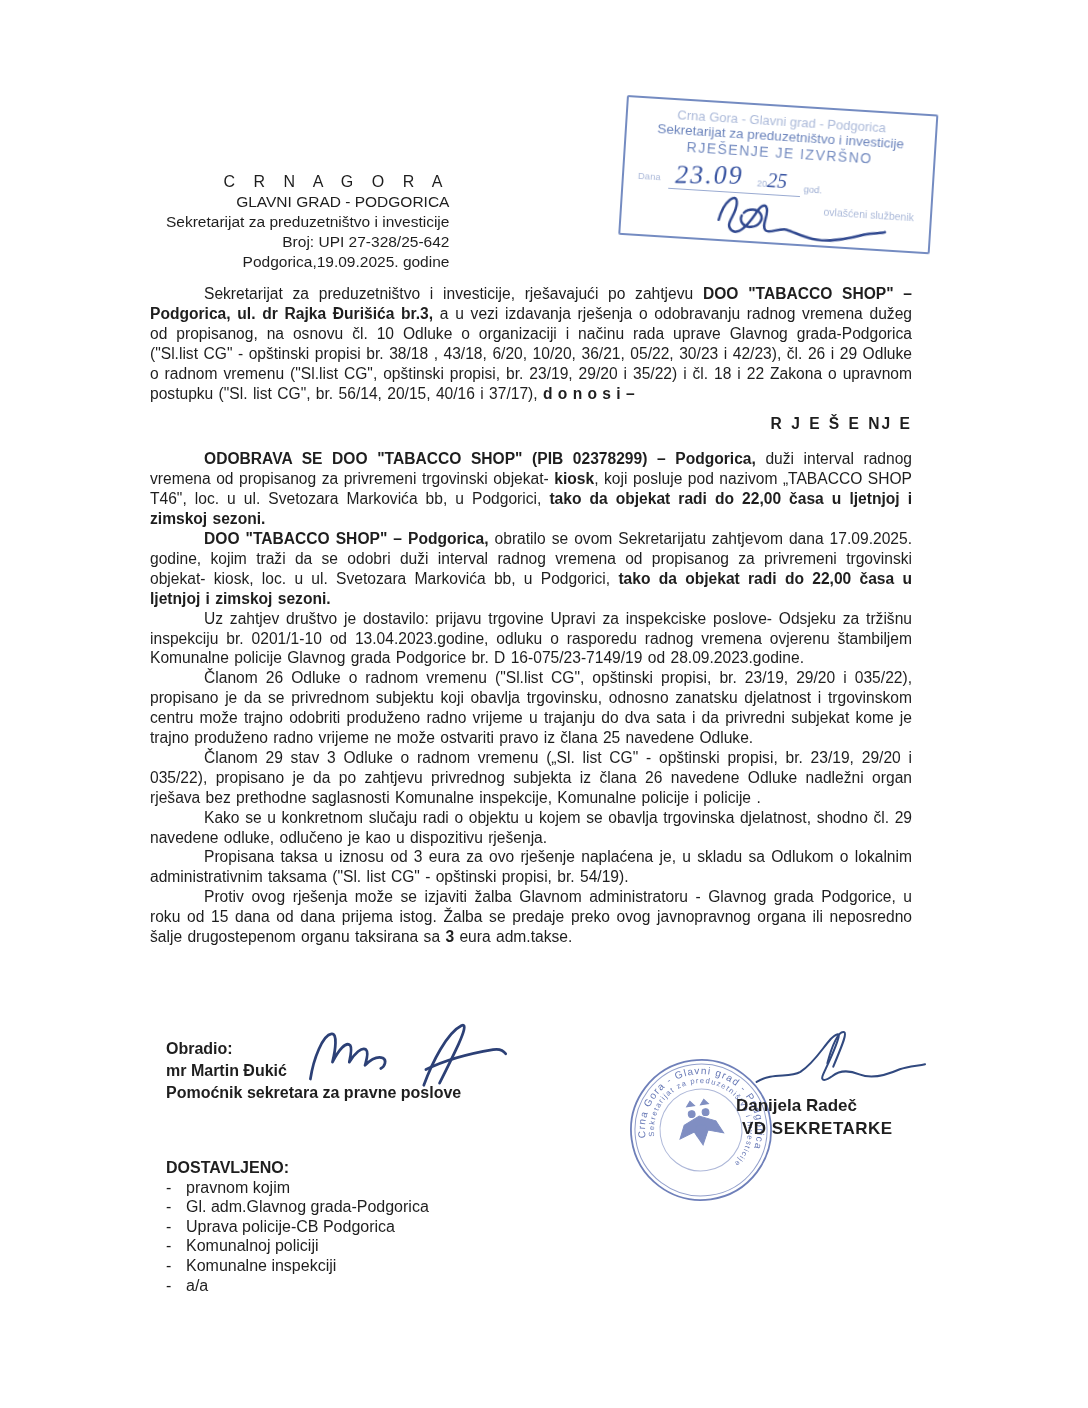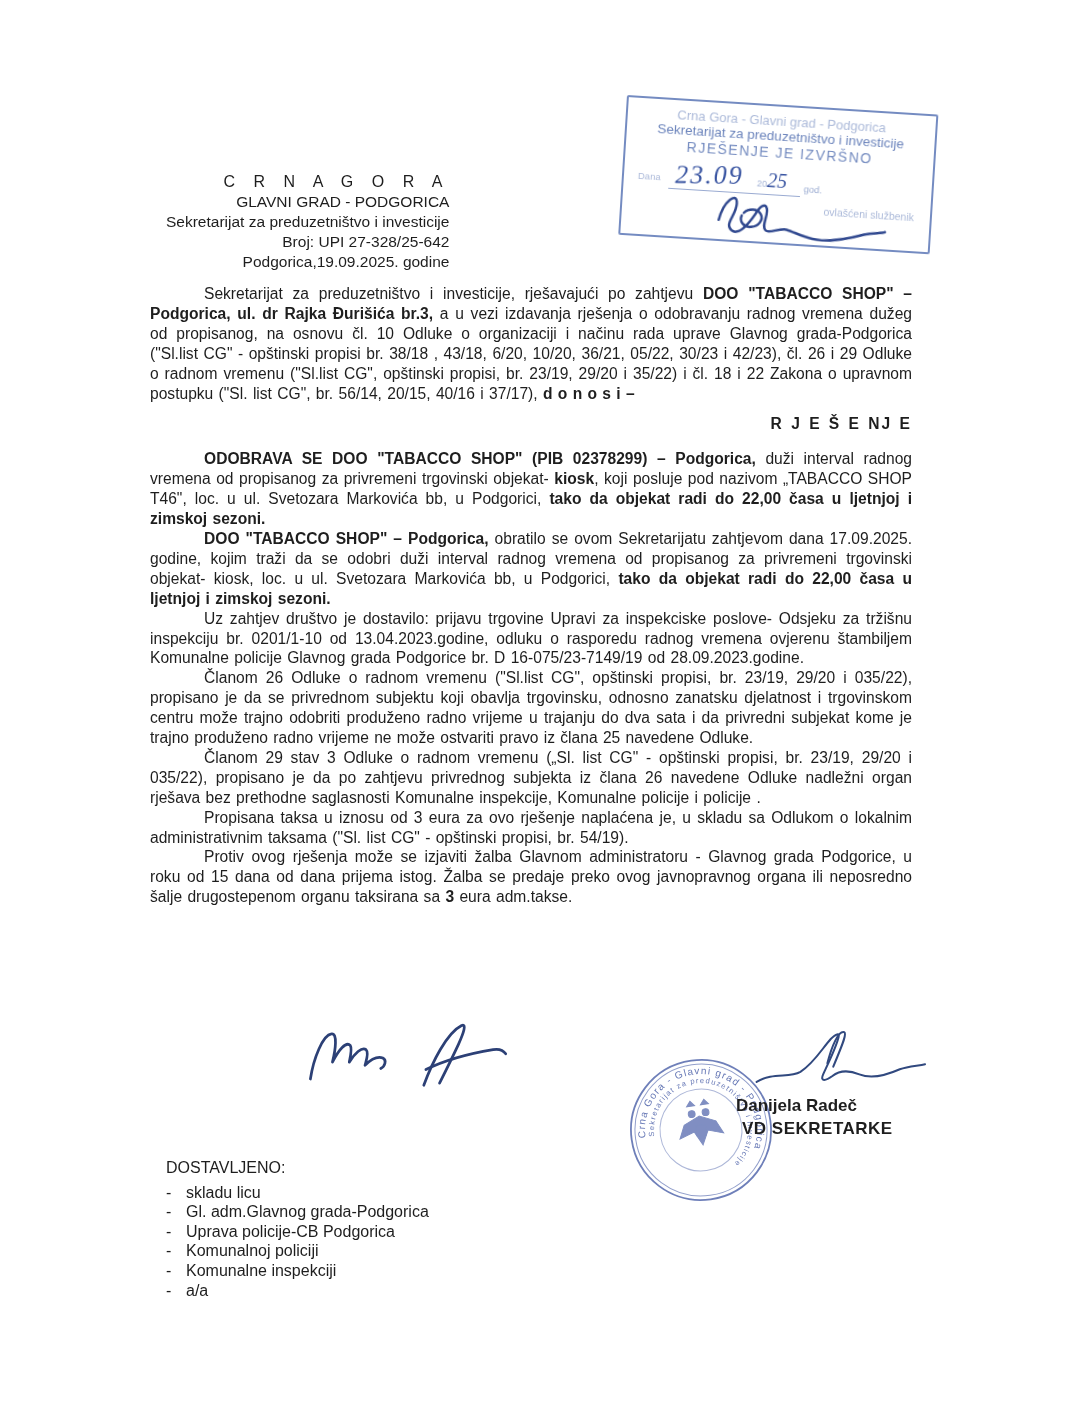--- a/index.html
+++ b/index.html
@@ -46,21 +46,21 @@
   .round-stamp { position:absolute; left:627px; top:1056px; filter:blur(.25px); }
   .rs-c { fill:none; stroke:#4a5fa8; }
   .rs-text { fill:#4a5fa8; letter-spacing:1.2px; opacity:.85; }
   .rs-emblem { fill:#4a5fa8; stroke:#4a5fa8; opacity:.7; }
   .sig-right-svg { position:absolute; left:740px; top:1028px; overflow:visible; }
   .sig-right-svg .scribble { stroke:#31497f; stroke-width:2.4; }
   .sign-right { position:absolute; left:736px; top:1094px; font-size:17px; font-weight:bold; line-height:23px; }
   .sr-title { margin-left:6px; letter-spacing:.5px; }
   
   .distribution { position:absolute; left:166px; top:1158px; font-size:16px; line-height:19.6px; }
-  .dist-title { font-weight:normal; margin-bottom:5px; }
+  .dist-title { font-weight:bold; }
   .dist-item { display:flex; }
   .dash { width:20px; }
 </style>
 </head>
 <body>
 
 <div class="page">
 
   <div class="letterhead">
     <div class="hdr-country">C R N A   G O R A</div>
@@ -87,24 +87,30 @@
   </div>
 
   <div class="body-col">
       <div class="doc-para"><span>Sekretarijat za preduzetništvo i investicije, rješavajući po zahtjevu </span><span class="b">DOO "TABACCO SHOP" – Podgorica, ul. dr Rajka Đurišića br.3,</span><span> a u vezi izdavanja rješenja o odobravanju radnog vremena dužeg od propisanog, na osnovu čl. 10 Odluke o organizaciji i načinu rada uprave Glavnog grada-Podgorica ("Sl.list CG" - opštinski propisi br. 38/18 , 43/18, 6/20, 10/20, 36/21, 05/22, 30/23 i 42/23), čl. 26 i 29 Odluke o radnom vremenu ("Sl.list CG", opštinski propisi, br. 23/19, 29/20 i 35/22) i čl. 18 i 22  Zakona o upravnom  postupku ("Sl. list CG", br. 56/14, 20/15, 40/16 i 37/17), </span><span class="b">d o n o s i –</span></div>
       <div class="doc-heading">R J E Š E NJ E</div>
       <div class="doc-para"><span class="b">ODOBRAVA SE DOO "TABACCO SHOP" (PIB 02378299) – Podgorica,</span><span> duži interval radnog vremena od propisanog za privremeni trgovinski objekat- </span><span class="b">kiosk</span><span>, koji posluje pod nazivom „TABACCO SHOP T46", loc. u ul. Svetozara Markovića bb, u Podgorici, </span><span class="b">tako da objekat radi do 22,00 časa u ljetnjoj i zimskoj sezoni.</span></div>
       <div class="doc-para"><span class="b">DOO "TABACCO SHOP" – Podgorica,</span><span> obratilo se ovom Sekretarijatu zahtjevom dana 17.09.2025. godine, kojim traži da se odobri duži interval radnog vremena od propisanog za privremeni trgovinski objekat- kiosk, loc. u ul. Svetozara Markovića bb, u Podgorici, </span><span class="b">tako da objekat radi do 22,00 časa u ljetnjoj i zimskoj sezoni.</span></div>
       <div class="doc-para"><span>Uz zahtjev društvo je dostavilo: prijavu trgovine Upravi za inspekciske poslove- Odsjeku za tržišnu inspekciju  br. 0201/1-10 od 13.04.2023.godine, odluku o rasporedu radnog vremena ovjerenu štambiljem Komunalne policije Glavnog grada Podgorice br. D 16-075/23-7149/19 od 28.09.2023.godine.</span></div>
       <div class="doc-para"><span>Članom 26 Odluke o radnom vremenu ("Sl.list CG", opštinski propisi, br. 23/19, 29/20 i 035/22), propisano je da se privrednom subjektu  koji obavlja  trgovinsku,  odnosno zanatsku  djelatnost  i trgovinskom centru može trajno odobriti produženo radno vrijeme u  trajanju  do  dva  sata i  da  privredni subjekat  kome je trajno produženo radno vrijeme ne može ostvariti pravo iz člana  25 navedene  Odluke.</span></div>
       <div class="doc-para"><span>Članom 29 stav 3 Odluke o radnom vremenu („Sl. list CG" - opštinski propisi, br. 23/19, 29/20 i 035/22), propisano je da po zahtjevu privrednog subjekta iz  člana  26  navedene  Odluke  nadležni organ rješava bez  prethodne  saglasnosti  Komunalne  inspekcije, Komunalne policije i   policije .</span></div>
+      <div class="doc-para"><span>Kako se u  konkretnom slučaju radi o objektu u kojem se obavlja  trgovinska  djelatnost, shodno čl. 29 navedene odluke,  odlučeno je  kao u dispozitivu rješenja.</span></div>
       <div class="doc-para"><span>Propisana  taksa u iznosu od 3 eura za ovo rješenje naplaćena je, u skladu sa Odlukom o lokalnim administrativnim taksama ("Sl. list CG" - opštinski propisi, br. 54/19).</span></div>
       <div class="doc-para"><span>Protiv ovog rješenja može se izjaviti žalba Glavnom administratoru - Glavnog grada Podgorice, u roku od 15 dana od dana prijema istog. Žalba se predaje preko ovog javnopravnog organa ili neposredno šalje drugostepenom organu taksirana sa </span><span class="b">3</span><span> eura adm.takse.</span></div>
     </div>
 
+  <div class="sign-left">
+    <div>Obradio:</div>
+    <div>mr Martin Đukić</div>
+    <div>Pomoćnik sekretara za pravne poslove</div>
+  </div>
   <svg class="sig-left-svg" width="210" height="80" viewBox="0 0 200 76">
     <path class="scribble" d="M8,58 C11,38 20,16 28,15 C34,14 32,30 29,42 C35,30 42,22 46,26 C48,29 46,37 45,42 C50,34 57,27 61,30 C64,33 61,41 60,45 C65,40 71,36 77,38 C81,40 79,46 75,48"></path>
     <path class="scribble" d="M116,64 C124,42 138,14 152,7 C157,5 154,14 149,25 C142,40 135,54 131,62"></path>
     <path class="scribble" d="M118,49 C134,41 158,34 182,30 C188,29 192,31 194,34"></path>
   </svg>
 
   <svg class="round-stamp" width="148" height="148" viewBox="0 0 148 148">
     <g transform="rotate(-8 74 74)">
       <circle class="rs-c" cx="74" cy="74" r="70" stroke-width="1.8" opacity=".8"></circle>
       <circle class="rs-c" cx="74" cy="74" r="66" stroke-width="1" opacity=".6"></circle>
@@ -132,21 +138,21 @@
   <div class="sign-right">
     <div>Danijela Radeč</div>
     <div class="sr-title">VD SEKRETARKE</div>
   </div>
 
   <div class="distribution">
     <div class="dist-title">DOSTAVLJENO:</div>
     <div class="dist-list">
         <div class="dist-item">
           <span class="dash">-</span>
-          <span>skladu licu</span>
+          <span>pravnom kojim</span>
         </div>
         <div class="dist-item">
           <span class="dash">-</span>
           <span>Gl. adm.Glavnog grada-Podgorica</span>
         </div>
         <div class="dist-item">
           <span class="dash">-</span>
           <span>Uprava policije-CB Podgorica</span>
         </div>
         <div class="dist-item">

